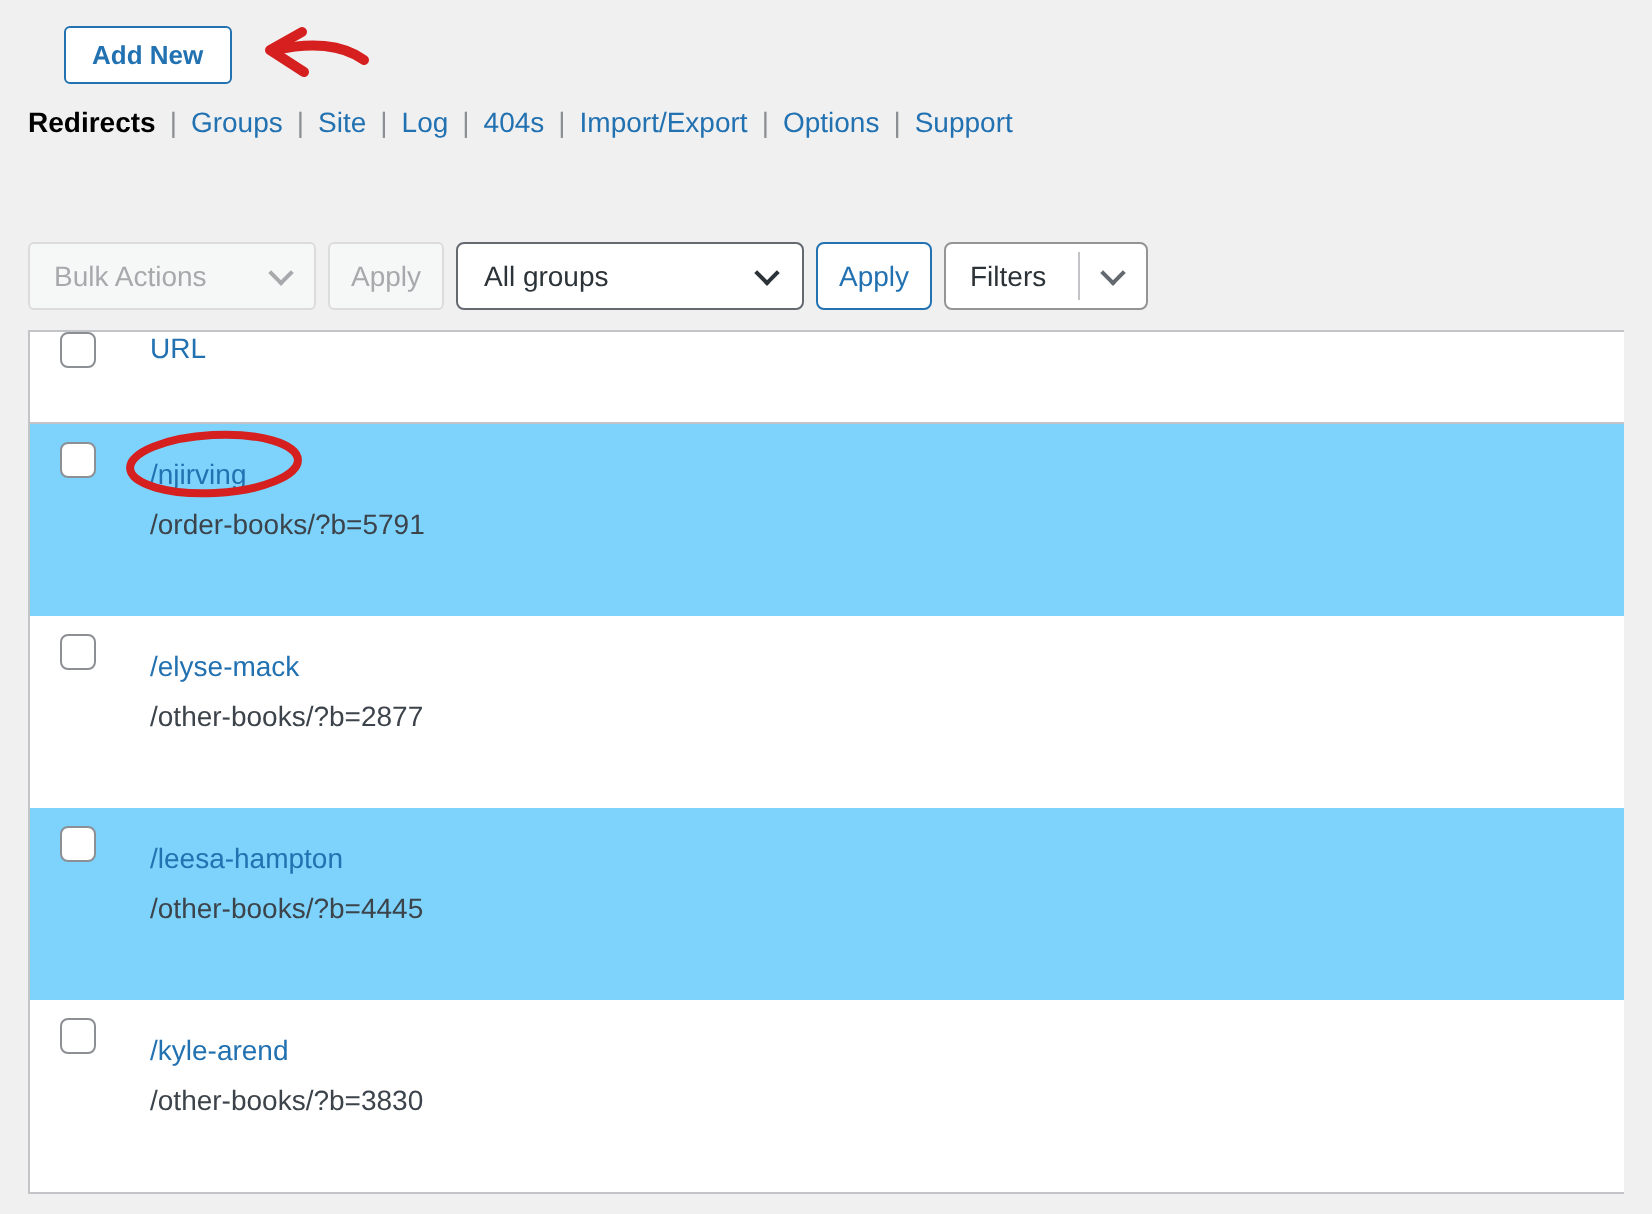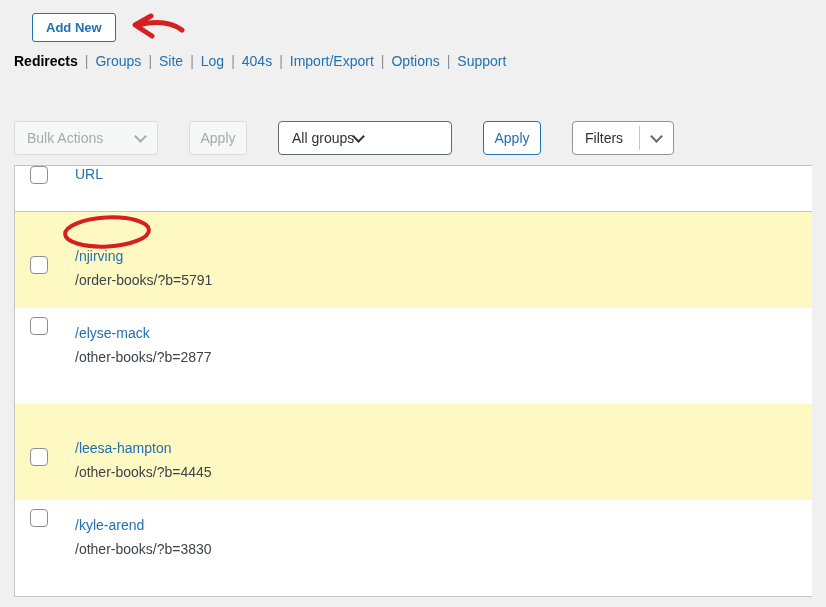--- a/index.html
+++ b/index.html
@@ -20,29 +20,29 @@
   }
   .arrow-svg{margin-left:13px;display:block;}
 
   
   .subnav{margin-top:7px;font-size:14px;line-height:18px;}
   .subnav .tab{color:#2271b1;text-decoration:none;cursor:pointer;}
   .subnav .tab.current{color:#000000;font-weight:700;cursor:default;}
   .subnav .sep{color:#8c8f94;margin:0 7px;}
 
   
-  .toolbar{margin-top:51px;display:flex;align-items:center;gap:31px;}
+  .toolbar{margin-top:51px;display:flex;align-items:center;gap:6px;}
   .ctl{
     height:34px;box-sizing:border-box;border-radius:3px;
     display:flex;align-items:center;font-size:14px;cursor:pointer;
     font-family:"Liberation Sans", sans-serif;
   }
   .select-disabled{width:144px;background:#f6f7f7;border:1px solid #dcdcde;color:#a7aaad;padding:0 12px;justify-content:space-between;cursor:default;}
   .btn-disabled{width:58px;background:#f6f7f7;border:1px solid #dcdcde;color:#a7aaad;justify-content:center;cursor:default;}
-  .select-groups{width:174px;background:#fff;border:1px solid #646970;color:#2c3338;padding:0 13px;justify-content:flex-start;border-radius:4px;}
+  .select-groups{width:174px;background:#fff;border:1px solid #646970;color:#2c3338;padding:0 13px;justify-content:space-between;border-radius:4px;}
   .btn-apply{width:58px;background:#fff;border:1px solid #2271b1;color:#2271b1;justify-content:center;border-radius:4px;}
   .btn-filters{width:102px;background:#fff;border:1px solid #949494;color:#2c3338;padding:0 12px;border-radius:4px;}
   .chev{width:7px;height:7px;border-right:2px solid;border-bottom:2px solid;transform:rotate(45deg);display:inline-block;margin-top:-4px;}
   .chev.gray{color:#a7aaad;}
   .chev.dark{color:#2c3338;}
   .chev.mid{color:#646970;}
   .vsep{width:1px;height:24px;background:#c3c4c7;margin-left:auto;margin-right:12px;}
 
   
   .table{
@@ -50,21 +50,21 @@
     background:#fff;border:1px solid #c3c4c7;border-right:none;
   }
   .thead{height:45px;display:flex;align-items:flex-start;background:#fff;border-bottom:1px solid #c3c4c7;}
   .cb{
     width:18px;height:18px;border:1px solid #8c8f94;border-radius:4px;
     background:#fff;box-sizing:border-box;flex:none;cursor:pointer;
   }
   .thead .cb{margin-left:15px;}
   .col-url{margin-left:27px;color:#2271b1;font-size:14px;text-decoration:none;cursor:pointer;}
   .row{height:96px;display:flex;align-items:flex-start;position:relative;background:#fff;}
-  .row.alt{background:#fef9c3;align-items:center;}
+  .row.alt{background:#7dd3fc;}
   .row .cb{margin:9px 0 0 15px;}
   .cell{margin-left:27px;padding-top:16px;}
   .url-link{color:#2271b1;font-size:14px;line-height:18px;text-decoration:none;display:inline-block;cursor:pointer;}
   .target{margin-top:6px;font-size:14px;line-height:18px;color:#3c434a;}
   .ellipse-svg{position:absolute;left:46px;top:2px;pointer-events:none;}
 </style>
 </head>
 <body>
 
 <div class="wrap">

